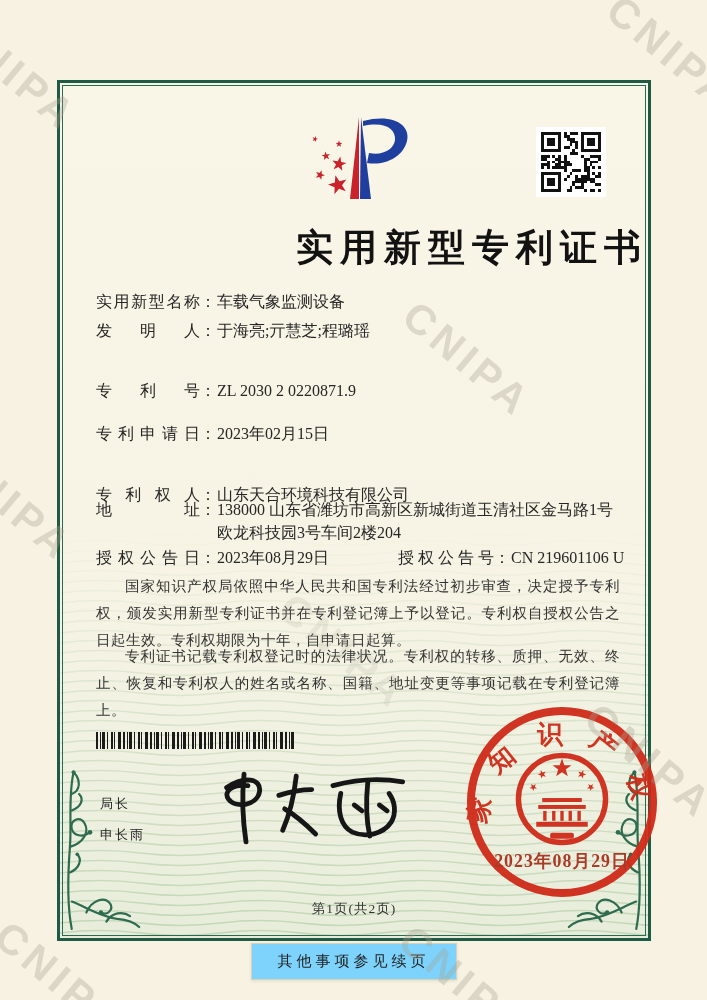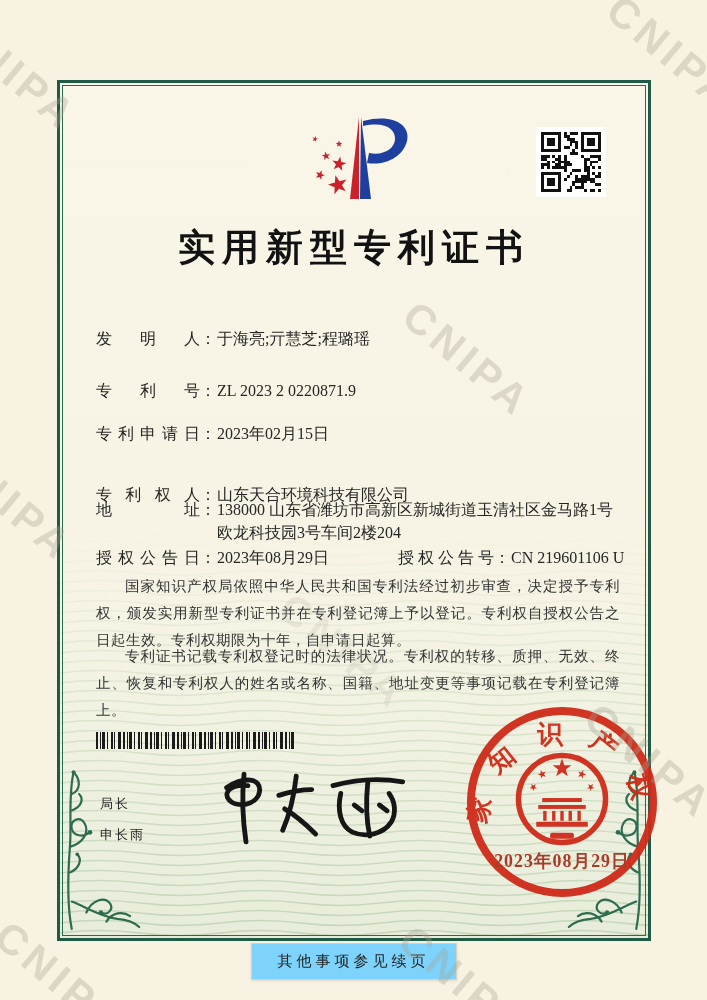--- a/index.html
+++ b/index.html
@@ -22,21 +22,21 @@
     border:3px solid #1f5a44;
     background:linear-gradient(180deg,#f9f5e7 0%,#f8f4e5 48%,#eef1e1 66%,#e7edda 100%);
   }
   .inner-line{position:absolute;inset:2px;border:1px solid #2a6a50;pointer-events:none;z-index:3;}
   .waves{position:absolute;left:0;bottom:0;width:100%;height:420px;z-index:0;}
   .cert-no{position:absolute;left:36px;top:40px;font-size:16px;letter-spacing:1.5px;color:#2b2b2b;z-index:2;}
   .logo{position:absolute;left:233px;top:26px;width:150px;height:100px;z-index:2;}
   .qr{position:absolute;left:476px;top:44px;width:70px;height:70px;background:#fff;z-index:2;
       display:flex;align-items:center;justify-content:center;}
   .qr svg{width:60px;height:60px;}
-  .title{position:absolute;left:0;right:0;top:140px;text-align:center;z-index:2;
+  .title{position:absolute;left:0;right:0;top:140px;text-align:right;z-index:2;
          font-size:37px;font-weight:700;letter-spacing:7px;color:#121212;}
   .frow{position:absolute;left:36px;width:532px;font-size:16px;line-height:23px;color:#262626;z-index:2;}
   .flabel{display:inline-block;width:104px;text-align:justify;text-align-last:justify;vertical-align:top;}
   .fcolon{display:inline-block;width:17px;vertical-align:top;}
   .fvalue{display:inline-block;vertical-align:top;max-width:402px;}
   .grant2{position:absolute;left:302px;top:0;white-space:nowrap;}
   .grant2 .flabel{width:96px;}
   .para{position:absolute;left:36px;width:524px;z-index:2;
         font-size:14.5px;line-height:27px;letter-spacing:.5px;color:#333;
         text-indent:2em;text-align:justify;}
@@ -365,25 +365,28 @@
           <rect x="15" y="20" width="1" height="1"></rect>
           <rect x="17" y="20" width="1" height="1"></rect>
           <rect x="18" y="20" width="1" height="1"></rect>
           <rect x="20" y="20" width="1" height="1"></rect>
         </g>
     </svg>
   </div>
 
   <div class="title">实用新型专利证书</div>
 
-  <div class="frow" style="top:244px">
+  <div class="frow" style="top:207px">
+    <span class="flabel">实用新型名称</span><span class="fcolon">：</span><span class="fvalue">车载气象监测设备</span>
+  </div>
+  <div class="frow" style="top:236px">
     <span class="flabel">发明人</span><span class="fcolon">：</span><span class="fvalue">于海亮;亓慧芝;程璐瑶</span>
   </div>
   <div class="frow" style="top:296px">
-    <span class="flabel">专利号</span><span class="fcolon">：</span><span class="fvalue">ZL 2023 2 0220871.9</span>
+    <span class="flabel">专利号</span><span class="fcolon">：</span><span class="fvalue">ZL 2030 2 0220871.9</span>
   </div>
   <div class="frow" style="top:339px">
     <span class="flabel">专利申请日</span><span class="fcolon">：</span><span class="fvalue">2023年02月15日</span>
   </div>
   <div class="frow" style="top:400px">
     <span class="flabel">专利权人</span><span class="fcolon">：</span><span class="fvalue">山东天合环境科技有限公司</span>
   </div>
   <div class="frow" style="top:415px">
     <span class="flabel">地址</span><span class="fcolon">：</span><span class="fvalue">138000 山东省潍坊市高新区新城街道玉清社区金马路1号欧龙科技园3号车间2楼204</span>
   </div>
@@ -442,15 +445,16 @@
         <rect x="98.3" y="109" width="3.4" height="10"></rect>
         <rect x="106.6" y="109" width="3.4" height="10"></rect>
         <rect x="115.6" y="109" width="3.4" height="10"></rect>
         <rect x="74" y="120" width="52" height="5"></rect>
         <rect x="88" y="131" width="24" height="6" rx="2"></rect>
       </g>
     </g>
     <text x="100" y="166" font-size="18" font-weight="700" text-anchor="middle" fill="#a83120" letter-spacing="1" font-family="Liberation Serif, DejaVu Serif, serif">2023年08月29日</text>
   </svg>
 
+  <div class="page-num">第1页(共2页)</div>
 </div>
 
 <div class="cont-note">其他事项参见续页</div>
 
 </body></html>

